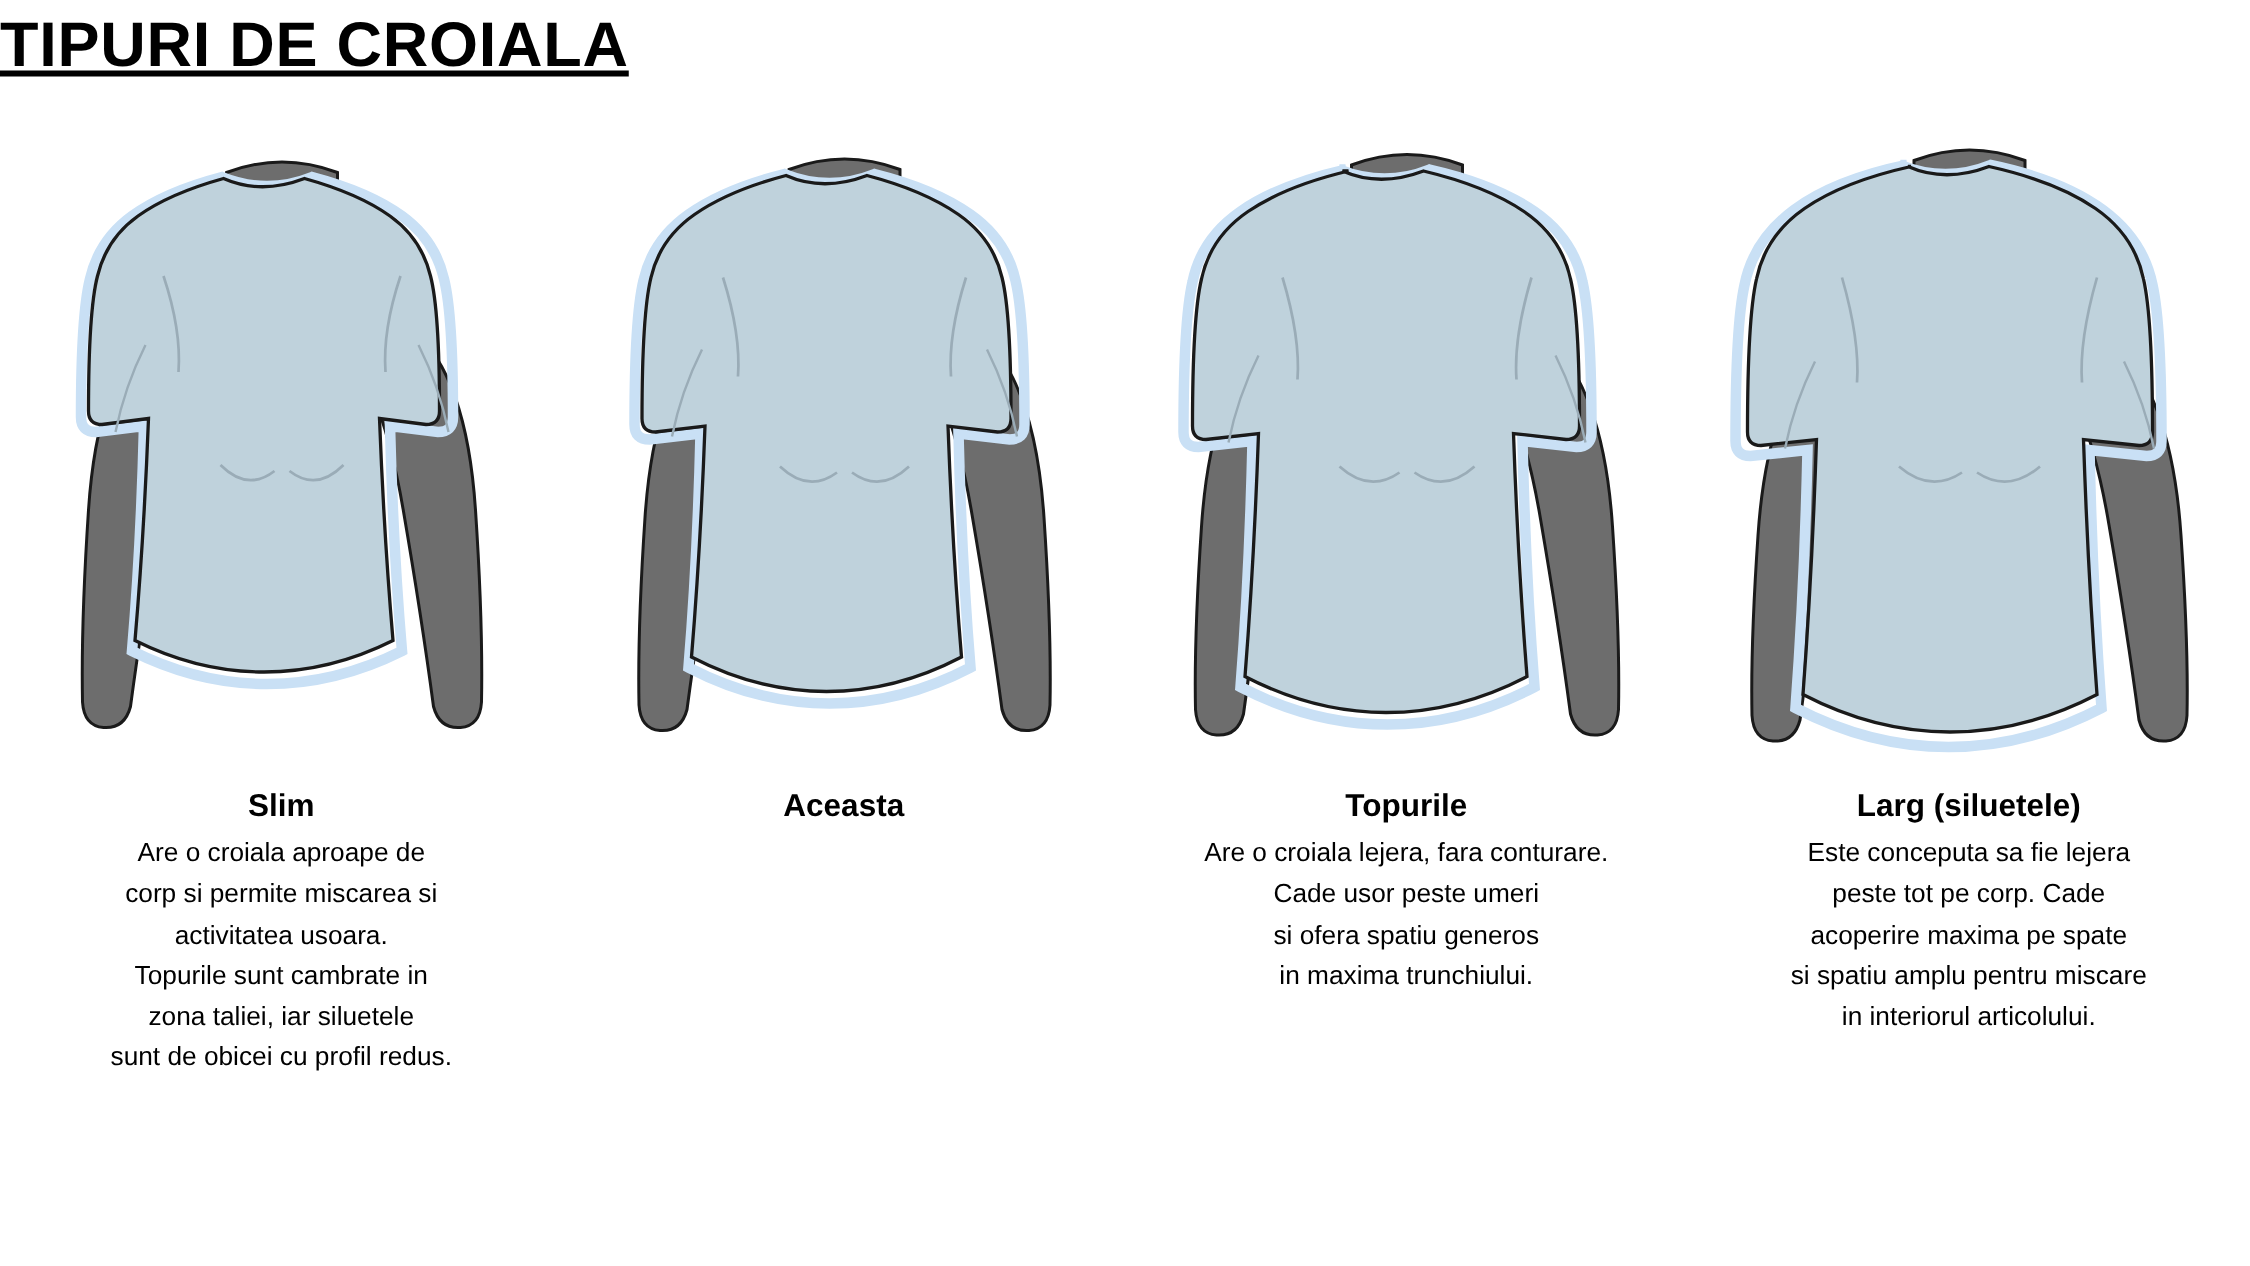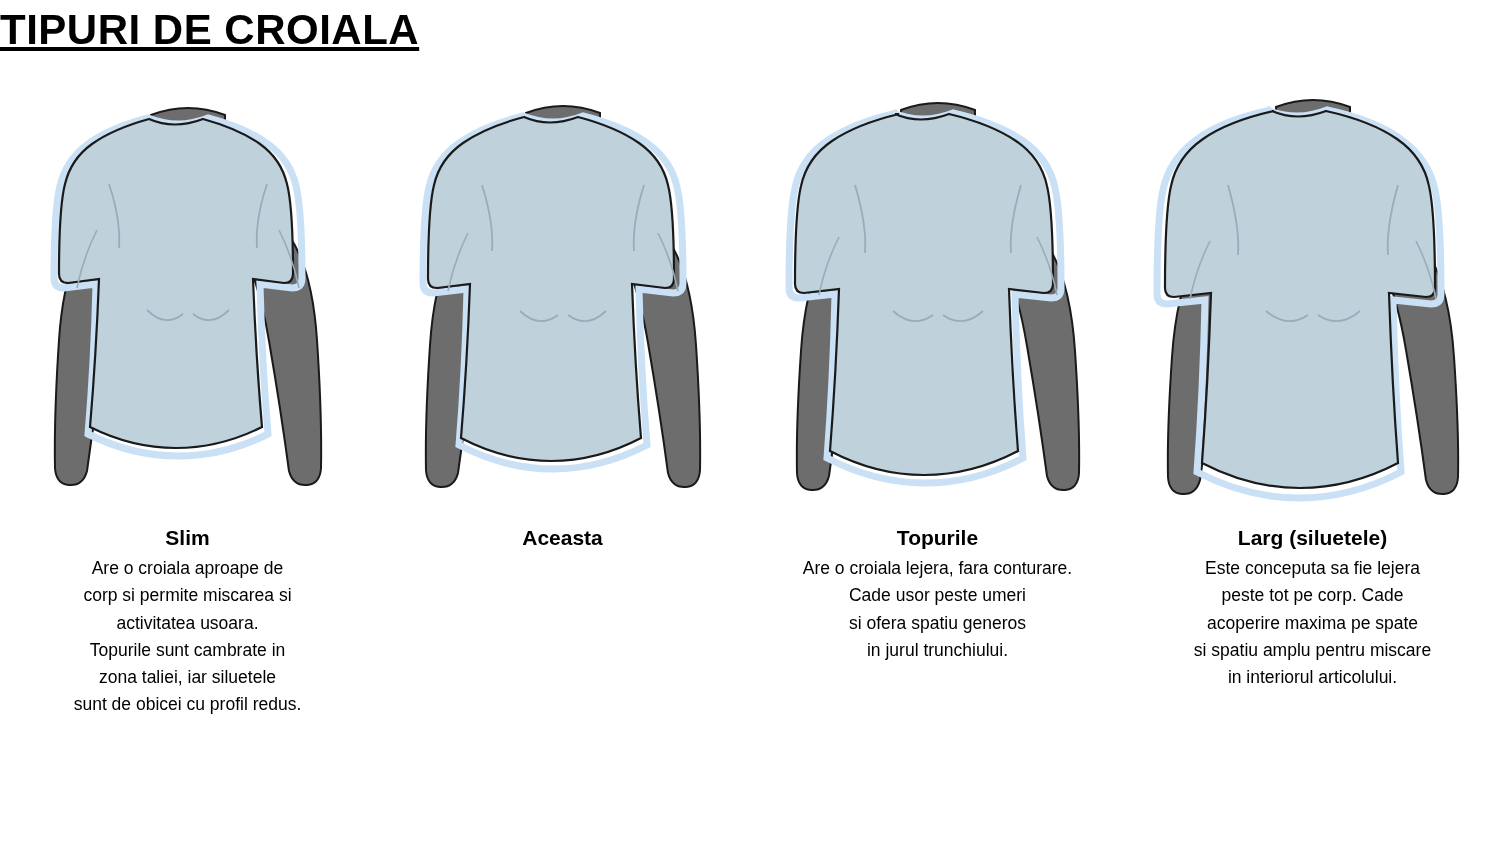--- a/index.html
+++ b/index.html
@@ -148,21 +148,21 @@
           <path d="M170 260 q20 14 40 -4" fill="none" stroke="#9aacb7" stroke-width="1.8"></path>
           <path d="M66 182 q-14 28 -20 58" fill="none" stroke="#9aacb7" stroke-width="1.6"></path>
           <path d="M264 182 q14 28 20 58" fill="none" stroke="#9aacb7" stroke-width="1.6"></path>
         </svg>
       </div>
       <div class="caption">
         <div class="fit-name">Topurile</div>
         <div class="fit-desc">Are o croiala lejera, fara conturare.
 Cade usor peste umeri
 si ofera spatiu generos
-in jurul trunchiului.</div>
+in maxima trunchiului.</div>
       </div>
     </div>
 
     <div class="fit-col">
       <div class="shirt-wrap">
         <svg width="330" height="470" viewBox="0 0 330 470" xmlns="http://www.w3.org/2000/svg">
           <path d="M128 52 q37 -14 74 0 l0 54 q-37 10 -74 0 z" fill="#6d6d6d" stroke="#1a1a1a" stroke-width="2"></path>
           <path d="M66 176 q-36 36 -42 126 q-5 73 -4 120 q1 16 14 17 q14 1 18 -14 q8 -60 20 -130 q8 -48 22 -82 z" fill="#6d6d6d" stroke="#1a1a1a" stroke-width="2"></path>
           <path d="M264 176 q36 36 42 126 q5 73 4 120 q-1 16 -14 17 q-14 1 -18 -14 q-8 -60 -20 -130 q-8 -48 -22 -82 z" fill="#6d6d6d" stroke="#1a1a1a" stroke-width="2"></path>
           <path d="M123 55 q-48 10 -75 30 q-27 20 -33 50 q-6 27 -6 104 q0 10 10 10 l38 -4 q-2 92 -8 172 q50 26 102 26 q52 0 102 -26 q-6 -80 -8 -172 l38 4 q10 0 10 -10 q0 -77 -6 -104 q-6 -30 -33 -50 q-27 -20 -75 -30 q-30 12 -60 0 z" fill="none" stroke="#c9e0f5" stroke-width="7"></path>

